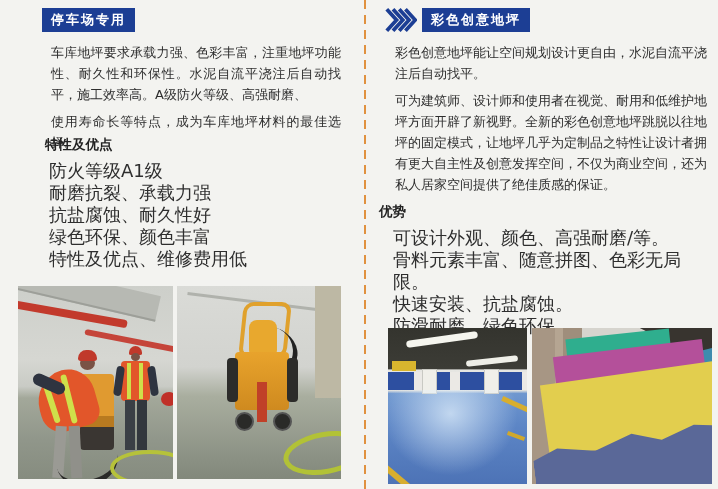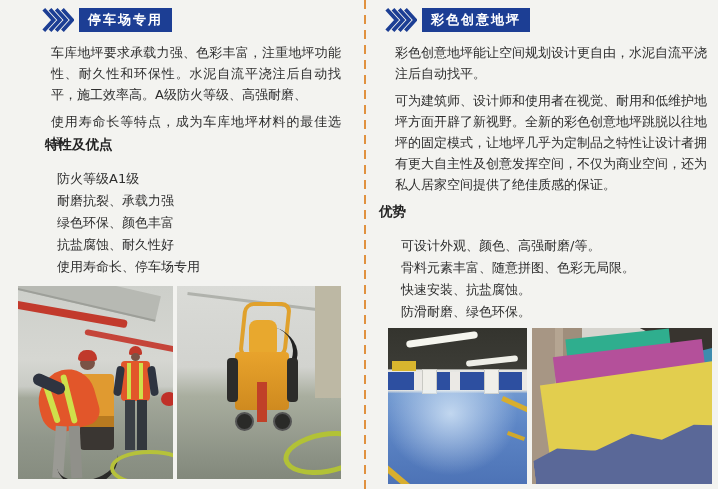--- a/index.html
+++ b/index.html
@@ -5,36 +5,36 @@
   html,body{margin:0;padding:0;}
   body{font-family:"DejaVu Sans",sans-serif;}
   .page{position:relative;width:718px;height:489px;background:#f3f3f0;overflow:hidden;}
 
   
   .divider{position:absolute;left:364px;top:0;width:2px;height:489px;
     background:repeating-linear-gradient(180deg,#e0913f 0 9px,transparent 9px 15px);}
 
   
   .badge-row{position:absolute;display:flex;align-items:center;height:24px;}
-  .badge-row.l{left:42px;top:8px;}
+  .badge-row.l{left:42px;top:8px;flex-direction:column;}
   .badge-row.r{left:385px;top:8px;}
   .chev{display:block;margin-right:5px;}
   .badge{background:#1c3e94;color:#fff;font-size:13px;font-weight:bold;
     letter-spacing:2px;padding:4px 9px 4px 9px;line-height:16px;white-space:nowrap;}
 
   
   .body-text{position:absolute;font-size:13px;line-height:21px;color:#2e2e2e;text-align:justify;}
   .body-text.l{left:45px;top:36px;width:302px;}
   .body-text.r{left:389px;top:36px;width:324px;line-height:21px;}
   .body-text p{margin:6px;}
   .sec-title{position:absolute;font-size:13.5px;font-weight:bold;color:#222;margin:0;}
   .sec-title.l{left:45px;top:136px;}
   .sec-title.r{left:379px;top:203px;}
-  .feature-list{position:absolute;list-style:none;margin:12px;padding:0;
-    font-size:13px;line-height:22px;color:#2e2e2e;}
+  .feature-list{position:absolute;list-style:none;margin:4px;padding:0;
+    font-size:18px;line-height:22px;color:#2e2e2e;}
   .feature-list.l{left:45px;top:156px;}
   .feature-list.r{left:389px;top:223px;}
 
   
   .photo{position:absolute;overflow:hidden;background:#cfcfca;}
   .ph-l1{left:18px;top:286px;width:155px;height:193px;
     background:linear-gradient(180deg,#cdcfca 0%,#d6d7d2 38%,#c9cbc5 52%,#a3a89a 58%,#90968a 80%,#868c7f 100%);}
   .ph-l2{left:177px;top:286px;width:164px;height:193px;
     background:linear-gradient(180deg,#dadbd7 0%,#d2d3cf 42%,#a9ae9f 57%,#8c9285 88%,#82887b 100%);}
   .ph-r1{left:388px;top:328px;width:139px;height:156px;
@@ -131,23 +131,23 @@
 
   <div class="body-text l">
     <p>车库地坪要求承载力强、色彩丰富，注重地坪功能性、耐久性和环保性。水泥自流平浇注后自动找平，施工效率高。A级防火等级、高强耐磨、</p>
     <p>使用寿命长等特点，成为车库地坪材料的最佳选择。</p>
   </div>
 
   <h3 class="sec-title l">特性及优点</h3>
   <ul class="feature-list l">
     <li>防火等级A1级</li>
     <li>耐磨抗裂、承载力强</li>
+    <li>抗盐腐蚀、耐久性好</li>
     <li>绿色环保、颜色丰富</li>
-    <li>抗盐腐蚀、耐久性好</li>
-    <li>使用寿命长、停车场专用</li>
+    <li>特性及优点、维修费用低</li>
   </ul>
 
   <div class="photo ph-l1">
     <div class="layer beam1"></div>
     <div class="layer pipe-red-a"></div>
     <div class="layer pipe-red-b"></div>
     <div class="layer machine1"></div>
     <div class="layer w1-vest"></div>
     <div class="layer w1-stripe"></div>
     <div class="layer w1-stripe2"></div>

